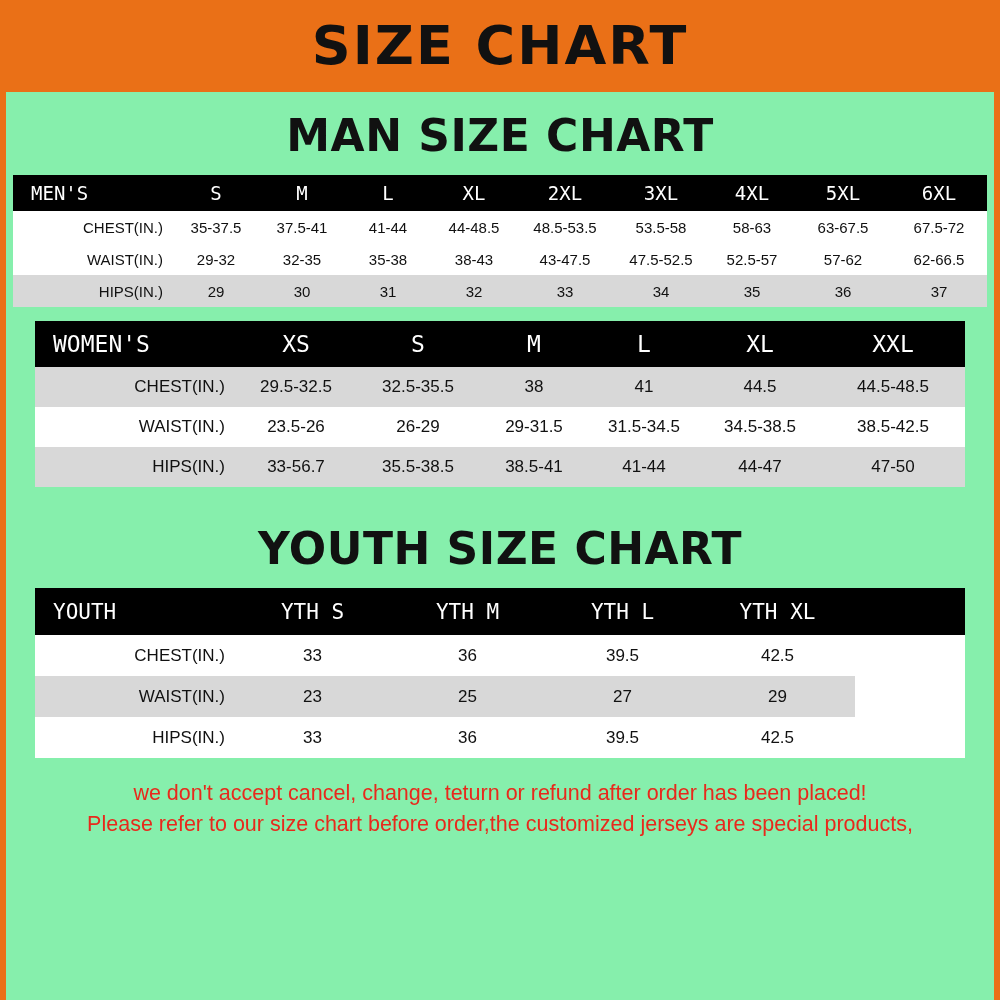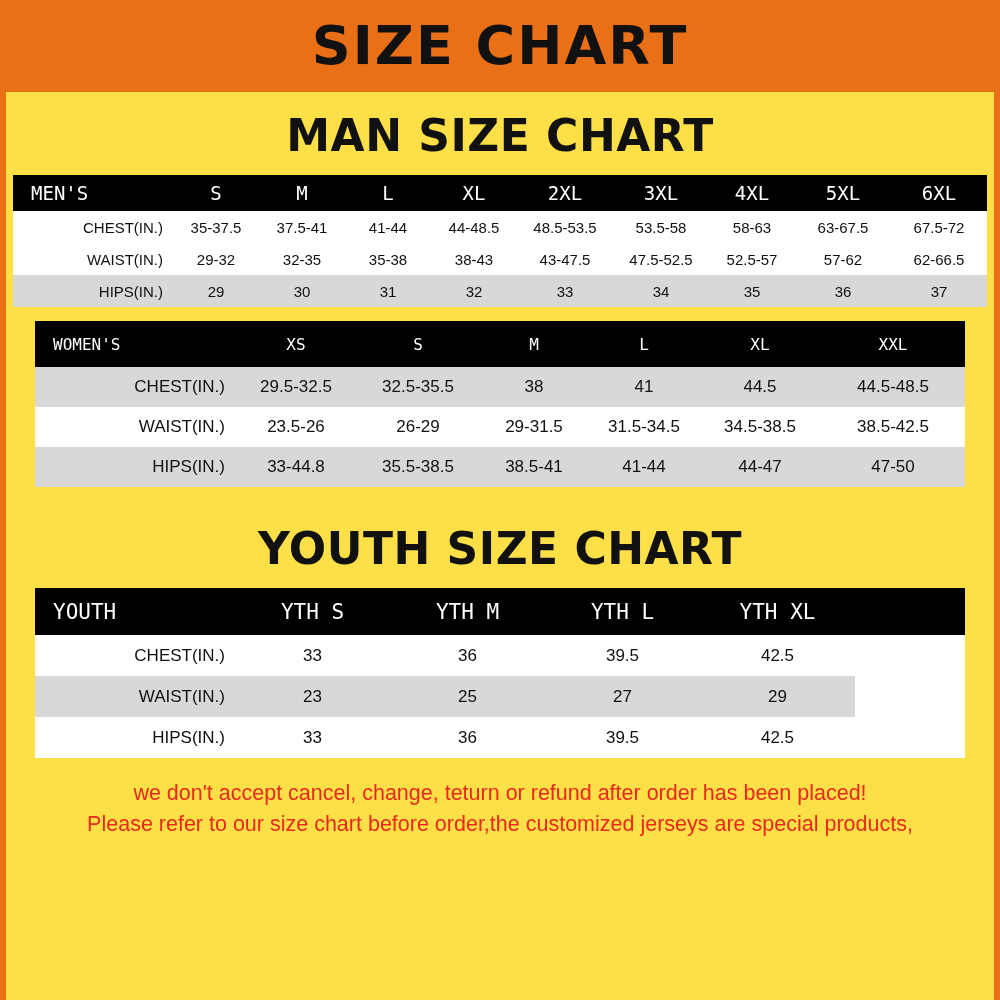--- a/index.html
+++ b/index.html
@@ -14,21 +14,21 @@
     color: #111111;
     overflow: hidden;
   }
   .page {
     position: relative;
     width: 1000px;
     height: 1000px;
     box-sizing: border-box;
     border-left: 6px solid #ea7017;
     border-right: 6px solid #ea7017;
-    background: #fde047;
+    background: #86efac;
   }
   .banner {
     background: #ea7017;
     height: 92px;
     display: flex;
     align-items: center;
     justify-content: center;
   }
   .banner-title {
     font-family: "DejaVu Sans", sans-serif;
@@ -82,21 +82,21 @@
 
   
   #men-table { width: 930px; }
   #men-table td { height: 30px; font-size: 15px; }
   #men-table .hdr-row td { height: 34px; font-size: 19px; }
   #men-table .hdr-label { font-size: 21px; }
 
   
   #women-table { width: 930px; }
   #women-table td { height: 38px; font-size: 17px; }
-  #women-table .hdr-row td { height: 44px; font-size: 16px; }
+  #women-table .hdr-row td { height: 44px; font-size: 23px; }
   #women-table .hdr-label { font-size: 23px; }
 
   
   #youth-table { width: 930px; }
   #youth-table td { height: 39px; font-size: 17px; }
   #youth-table .hdr-row td { height: 45px; font-size: 21px; }
   #youth-table .hdr-label { font-size: 23px; }
   #youth-table td.spacer { background: #ffffff; }
 
   .footer {
@@ -218,21 +218,21 @@
         <td class="lbl">WAIST(IN.)</td>
         <td>23.5-26</td>
         <td>26-29</td>
         <td>29-31.5</td>
         <td>31.5-34.5</td>
         <td>34.5-38.5</td>
         <td>38.5-42.5</td>
       </tr>
       <tr class="row-grey">
         <td class="lbl">HIPS(IN.)</td>
-        <td>33-44.8</td>
+        <td>33-56.7</td>
         <td>35.5-38.5</td>
         <td>38.5-41</td>
         <td>41-44</td>
         <td>44-47</td>
         <td>47-50</td>
       </tr>
     </tbody>
   </table>
 
   <div class="section-title youth-title">YOUTH SIZE CHART</div>

